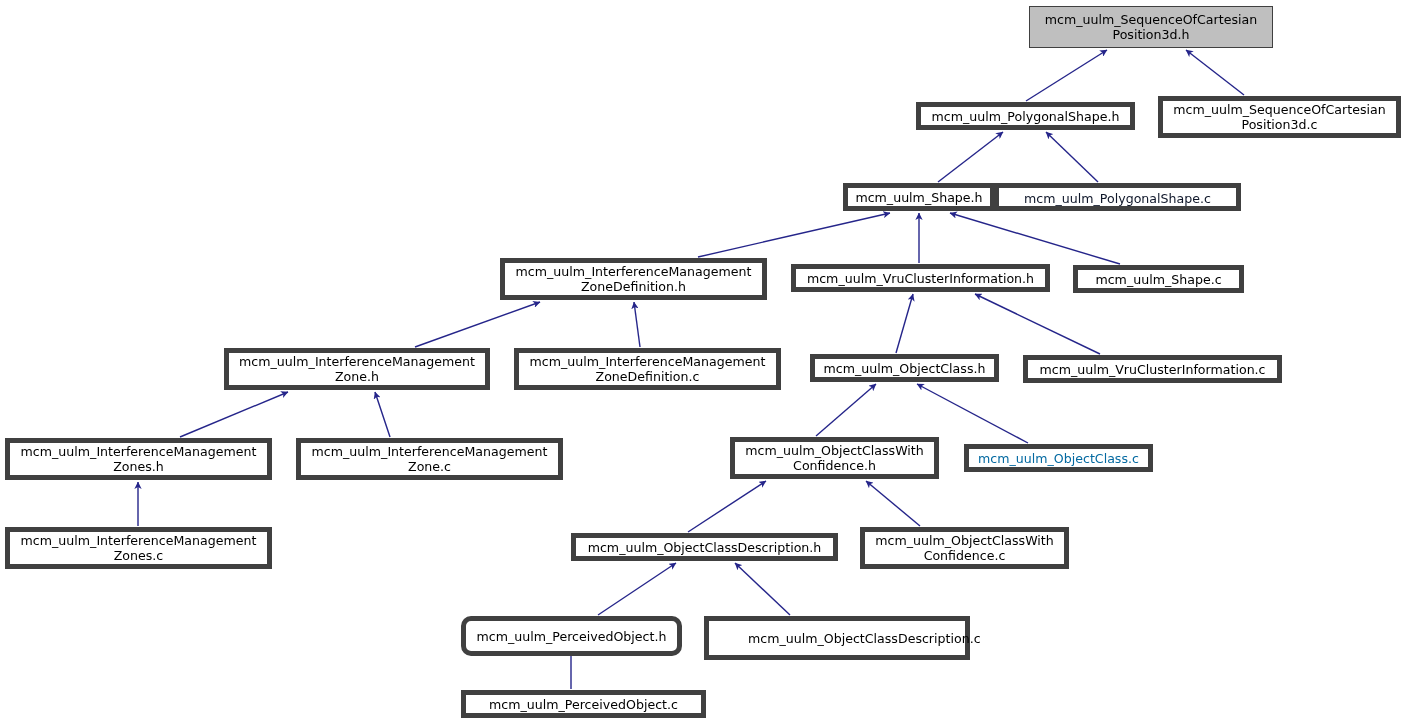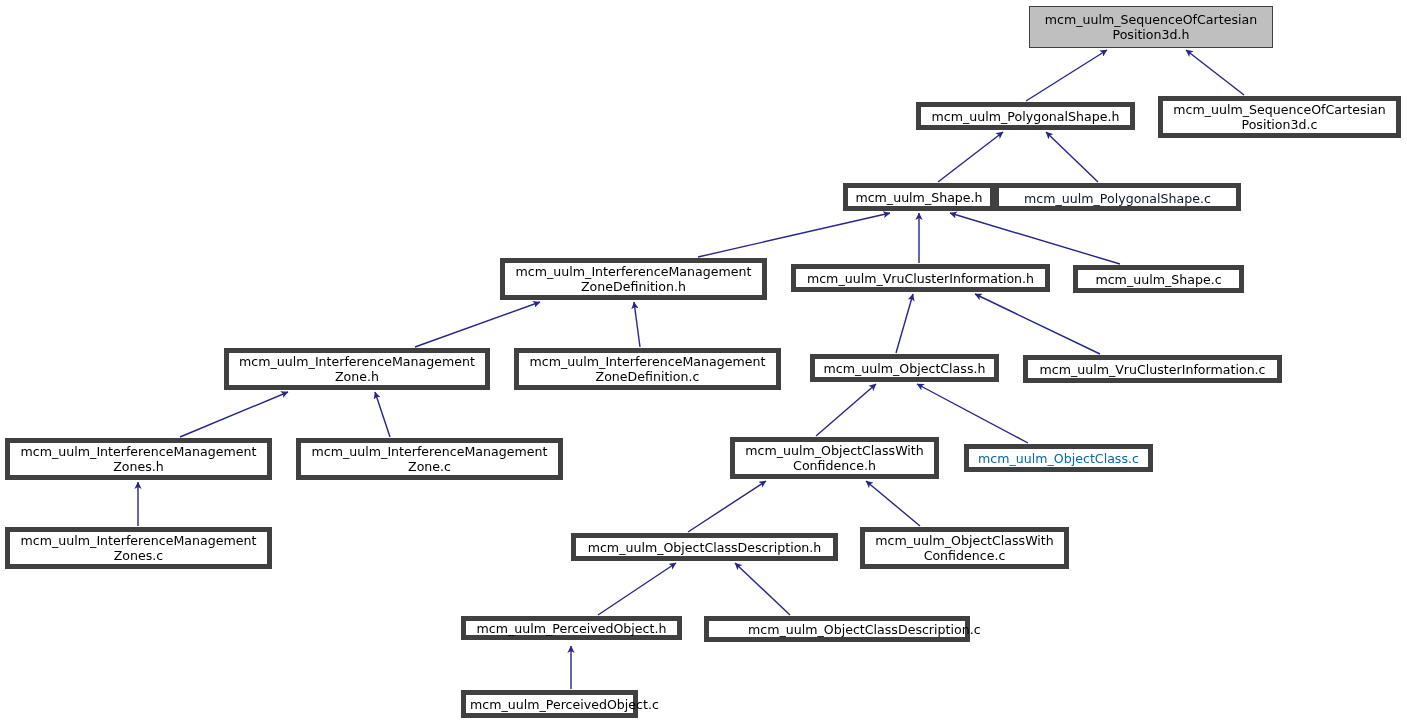--- a/index.html
+++ b/index.html
@@ -148,17 +148,17 @@
       <div class="node" style="left: 296px; top: 438px; width: 267px; height: 42px; border-color: rgb(64, 64, 64); color: rgb(0, 0, 0); background: rgb(255, 255, 255);"><span class="node-label">mcm_uulm_InterferenceManagement
 Zone.c</span></div>
       <div class="node" style="left: 730px; top: 437px; width: 209px; height: 42px; border-color: rgb(64, 64, 64); color: rgb(0, 0, 0); background: rgb(255, 255, 255);"><span class="node-label">mcm_uulm_ObjectClassWith
 Confidence.h</span></div>
       <div class="node" style="left: 964px; top: 444px; width: 189px; height: 28px; border-color: rgb(64, 64, 64); color: #0369a1; background: rgb(255, 255, 255);"><span class="node-label">mcm_uulm_ObjectClass.c</span></div>
       <div class="node" style="left: 5px; top: 527px; width: 267px; height: 42px; border-color: rgb(64, 64, 64); color: rgb(0, 0, 0); background: rgb(255, 255, 255);"><span class="node-label">mcm_uulm_InterferenceManagement
 Zones.c</span></div>
       <div class="node" style="left: 571px; top: 533px; width: 267px; height: 28px; border-color: rgb(64, 64, 64); color: rgb(0, 0, 0); background: rgb(255, 255, 255);"><span class="node-label">mcm_uulm_ObjectClassDescription.h</span></div>
       <div class="node" style="left: 860px; top: 527px; width: 209px; height: 42px; border-color: rgb(64, 64, 64); color: rgb(0, 0, 0); background: rgb(255, 255, 255);"><span class="node-label">mcm_uulm_ObjectClassWith
 Confidence.c</span></div>
-      <div class="node" style="left: 461px; top: 616px; width: 221px; height: 24px; border-color: rgb(64, 64, 64); color: rgb(0, 0, 0); background: rgb(255, 255, 255);"><span class="node-label">mcm_uulm_PerceivedObject.h</span></div>
-      <div class="node" style="left: 704px; top: 616px; width: 266px; height: 26px; border-color: rgb(64, 64, 64); color: rgb(0, 0, 0); background: rgb(255, 255, 255); padding-left: 35px;"><span class="node-label">mcm_uulm_ObjectClassDescription.c</span></div>
-      <div class="node" style="left: 461px; top: 690px; width: 177px; height: 28px; border-color: rgb(64, 64, 64); color: rgb(0, 0, 0); background: rgb(255, 255, 255);"><span class="node-label">mcm_uulm_PerceivedObject.c</span></div>
+      <div class="node" style="left: 461px; top: 616px; width: 221px; height: 40px; border-color: rgb(64, 64, 64); color: rgb(0, 0, 0); background: rgb(255, 255, 255); border-radius: 10px;"><span class="node-label">mcm_uulm_PerceivedObject.h</span></div>
+      <div class="node" style="left: 704px; top: 616px; width: 266px; height: 44px; border-color: rgb(64, 64, 64); color: rgb(0, 0, 0); background: rgb(255, 255, 255); padding-left: 35px;"><span class="node-label">mcm_uulm_ObjectClassDescription.c</span></div>
+      <div class="node" style="left: 461px; top: 690px; width: 245px; height: 28px; border-color: rgb(64, 64, 64); color: rgb(0, 0, 0); background: rgb(255, 255, 255);"><span class="node-label">mcm_uulm_PerceivedObject.c</span></div>
     </div>
 </div>
 
 </body></html>

